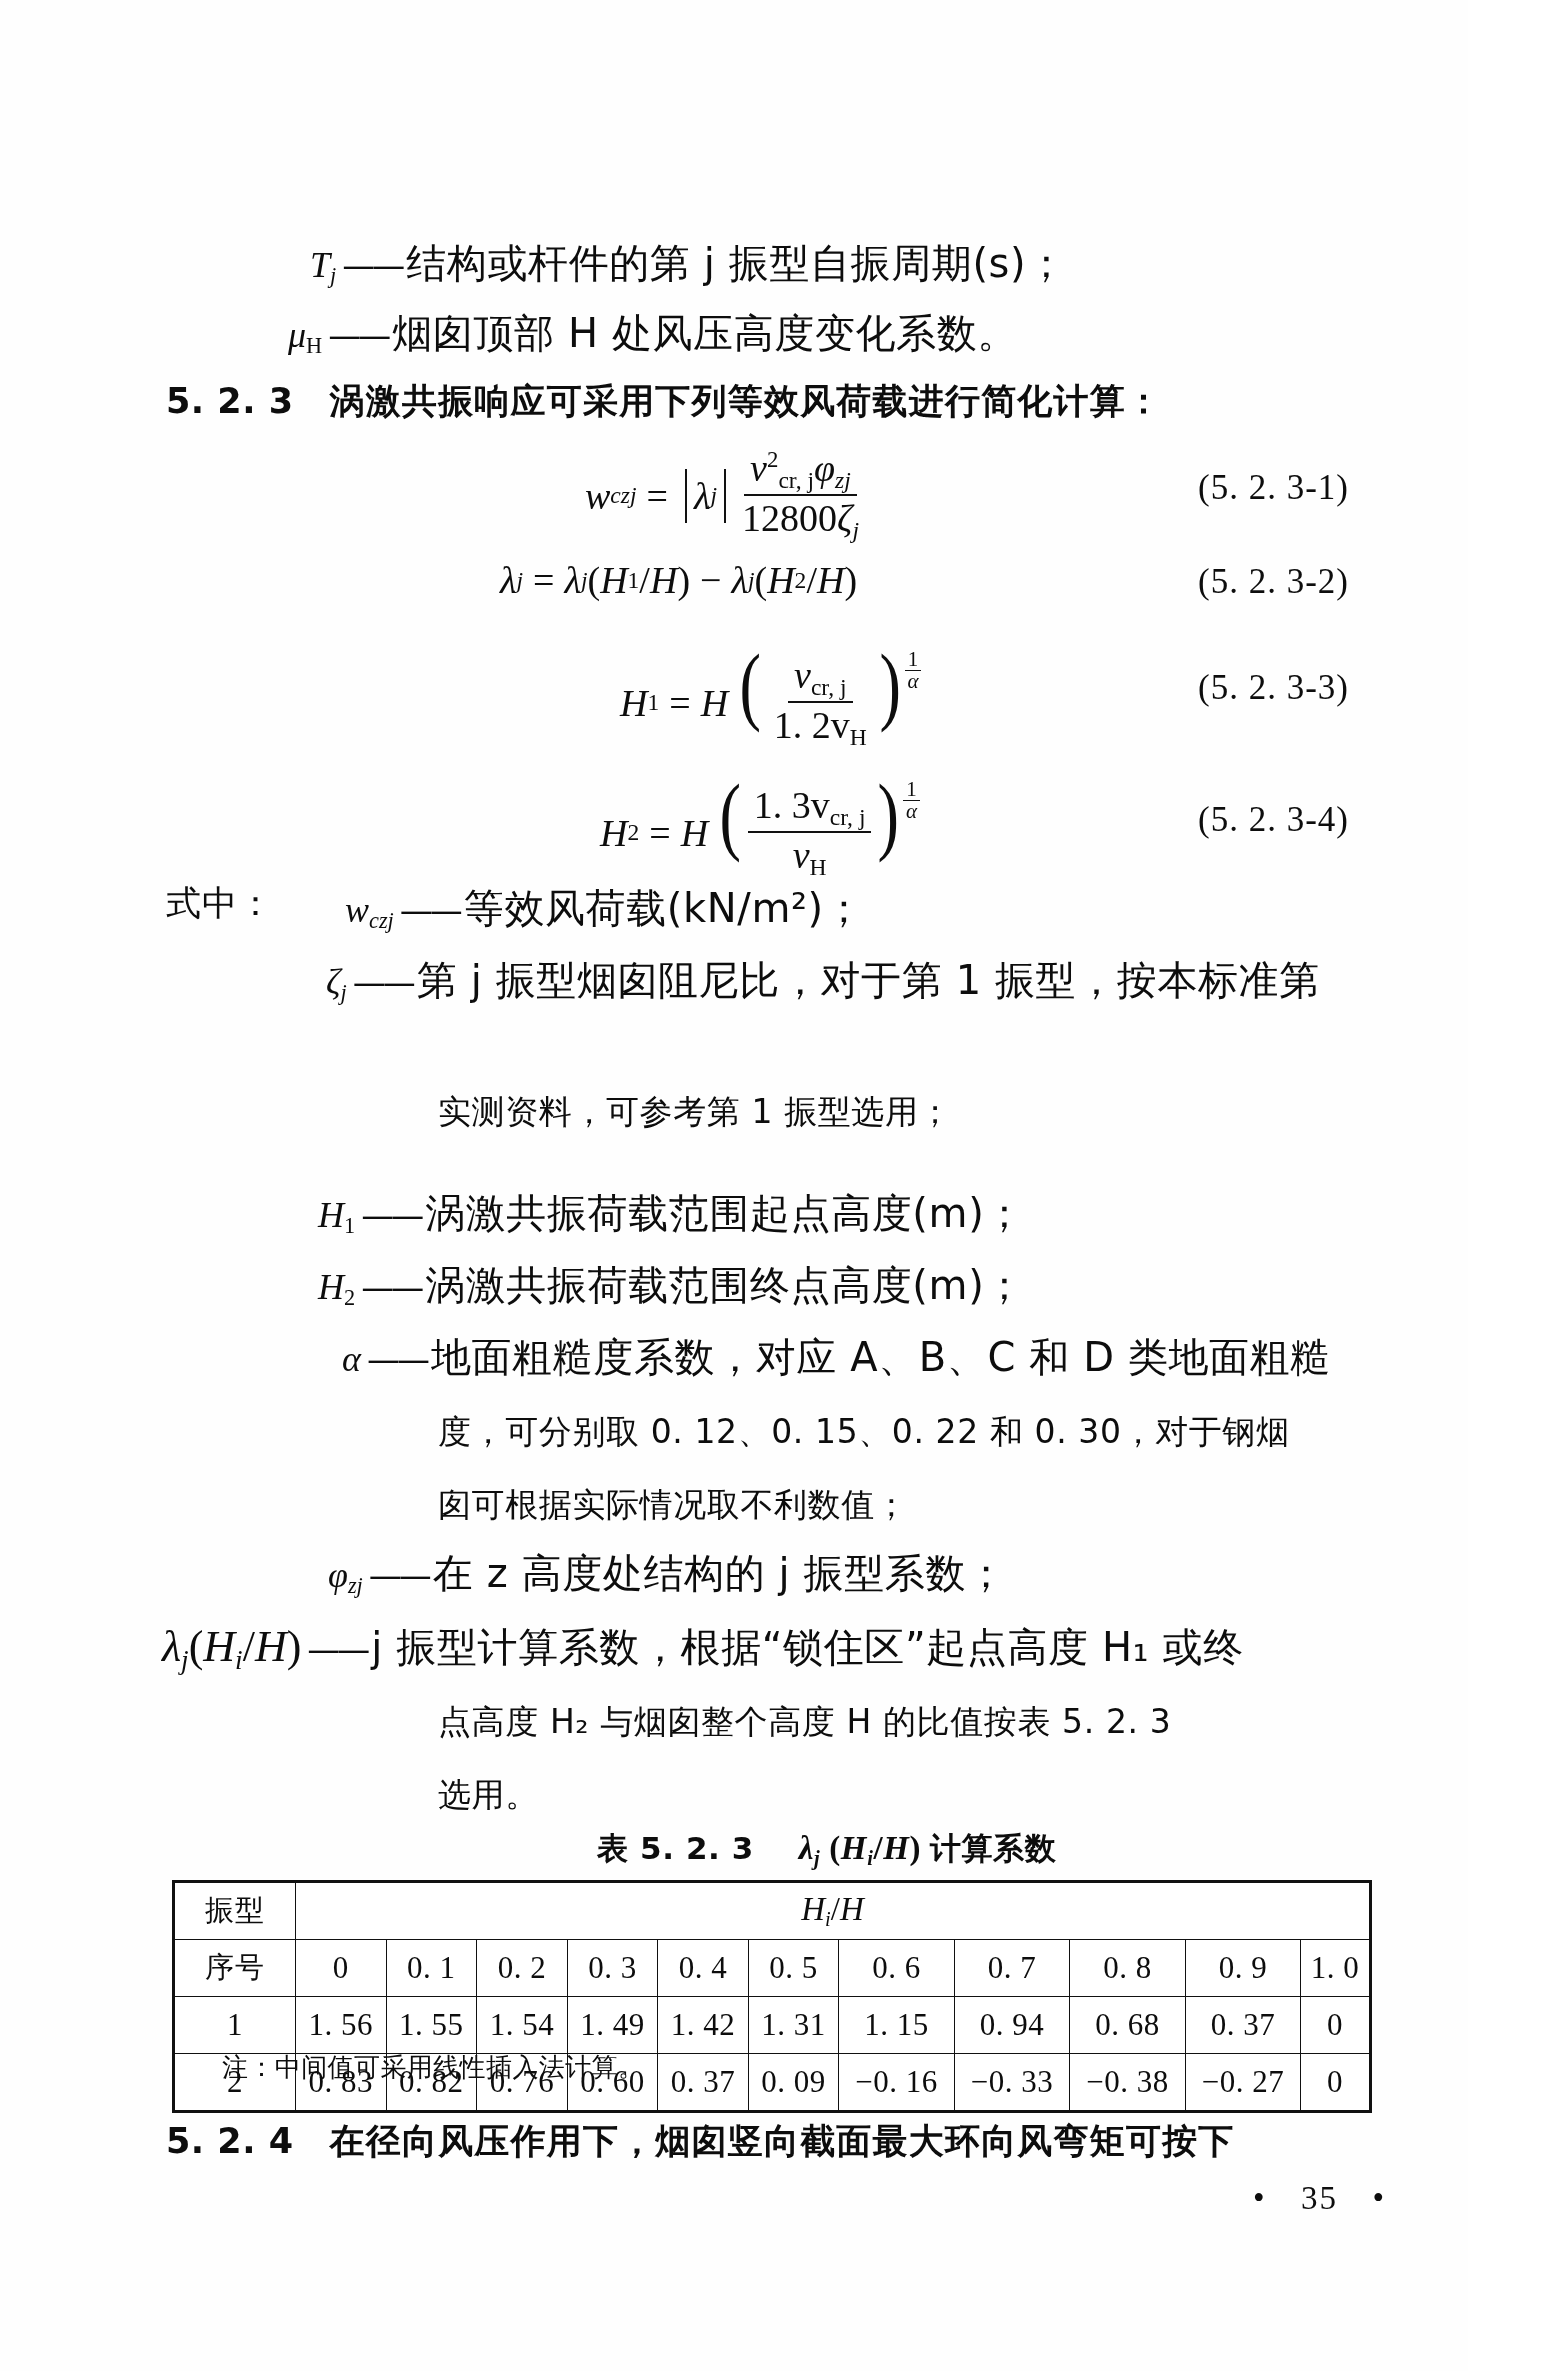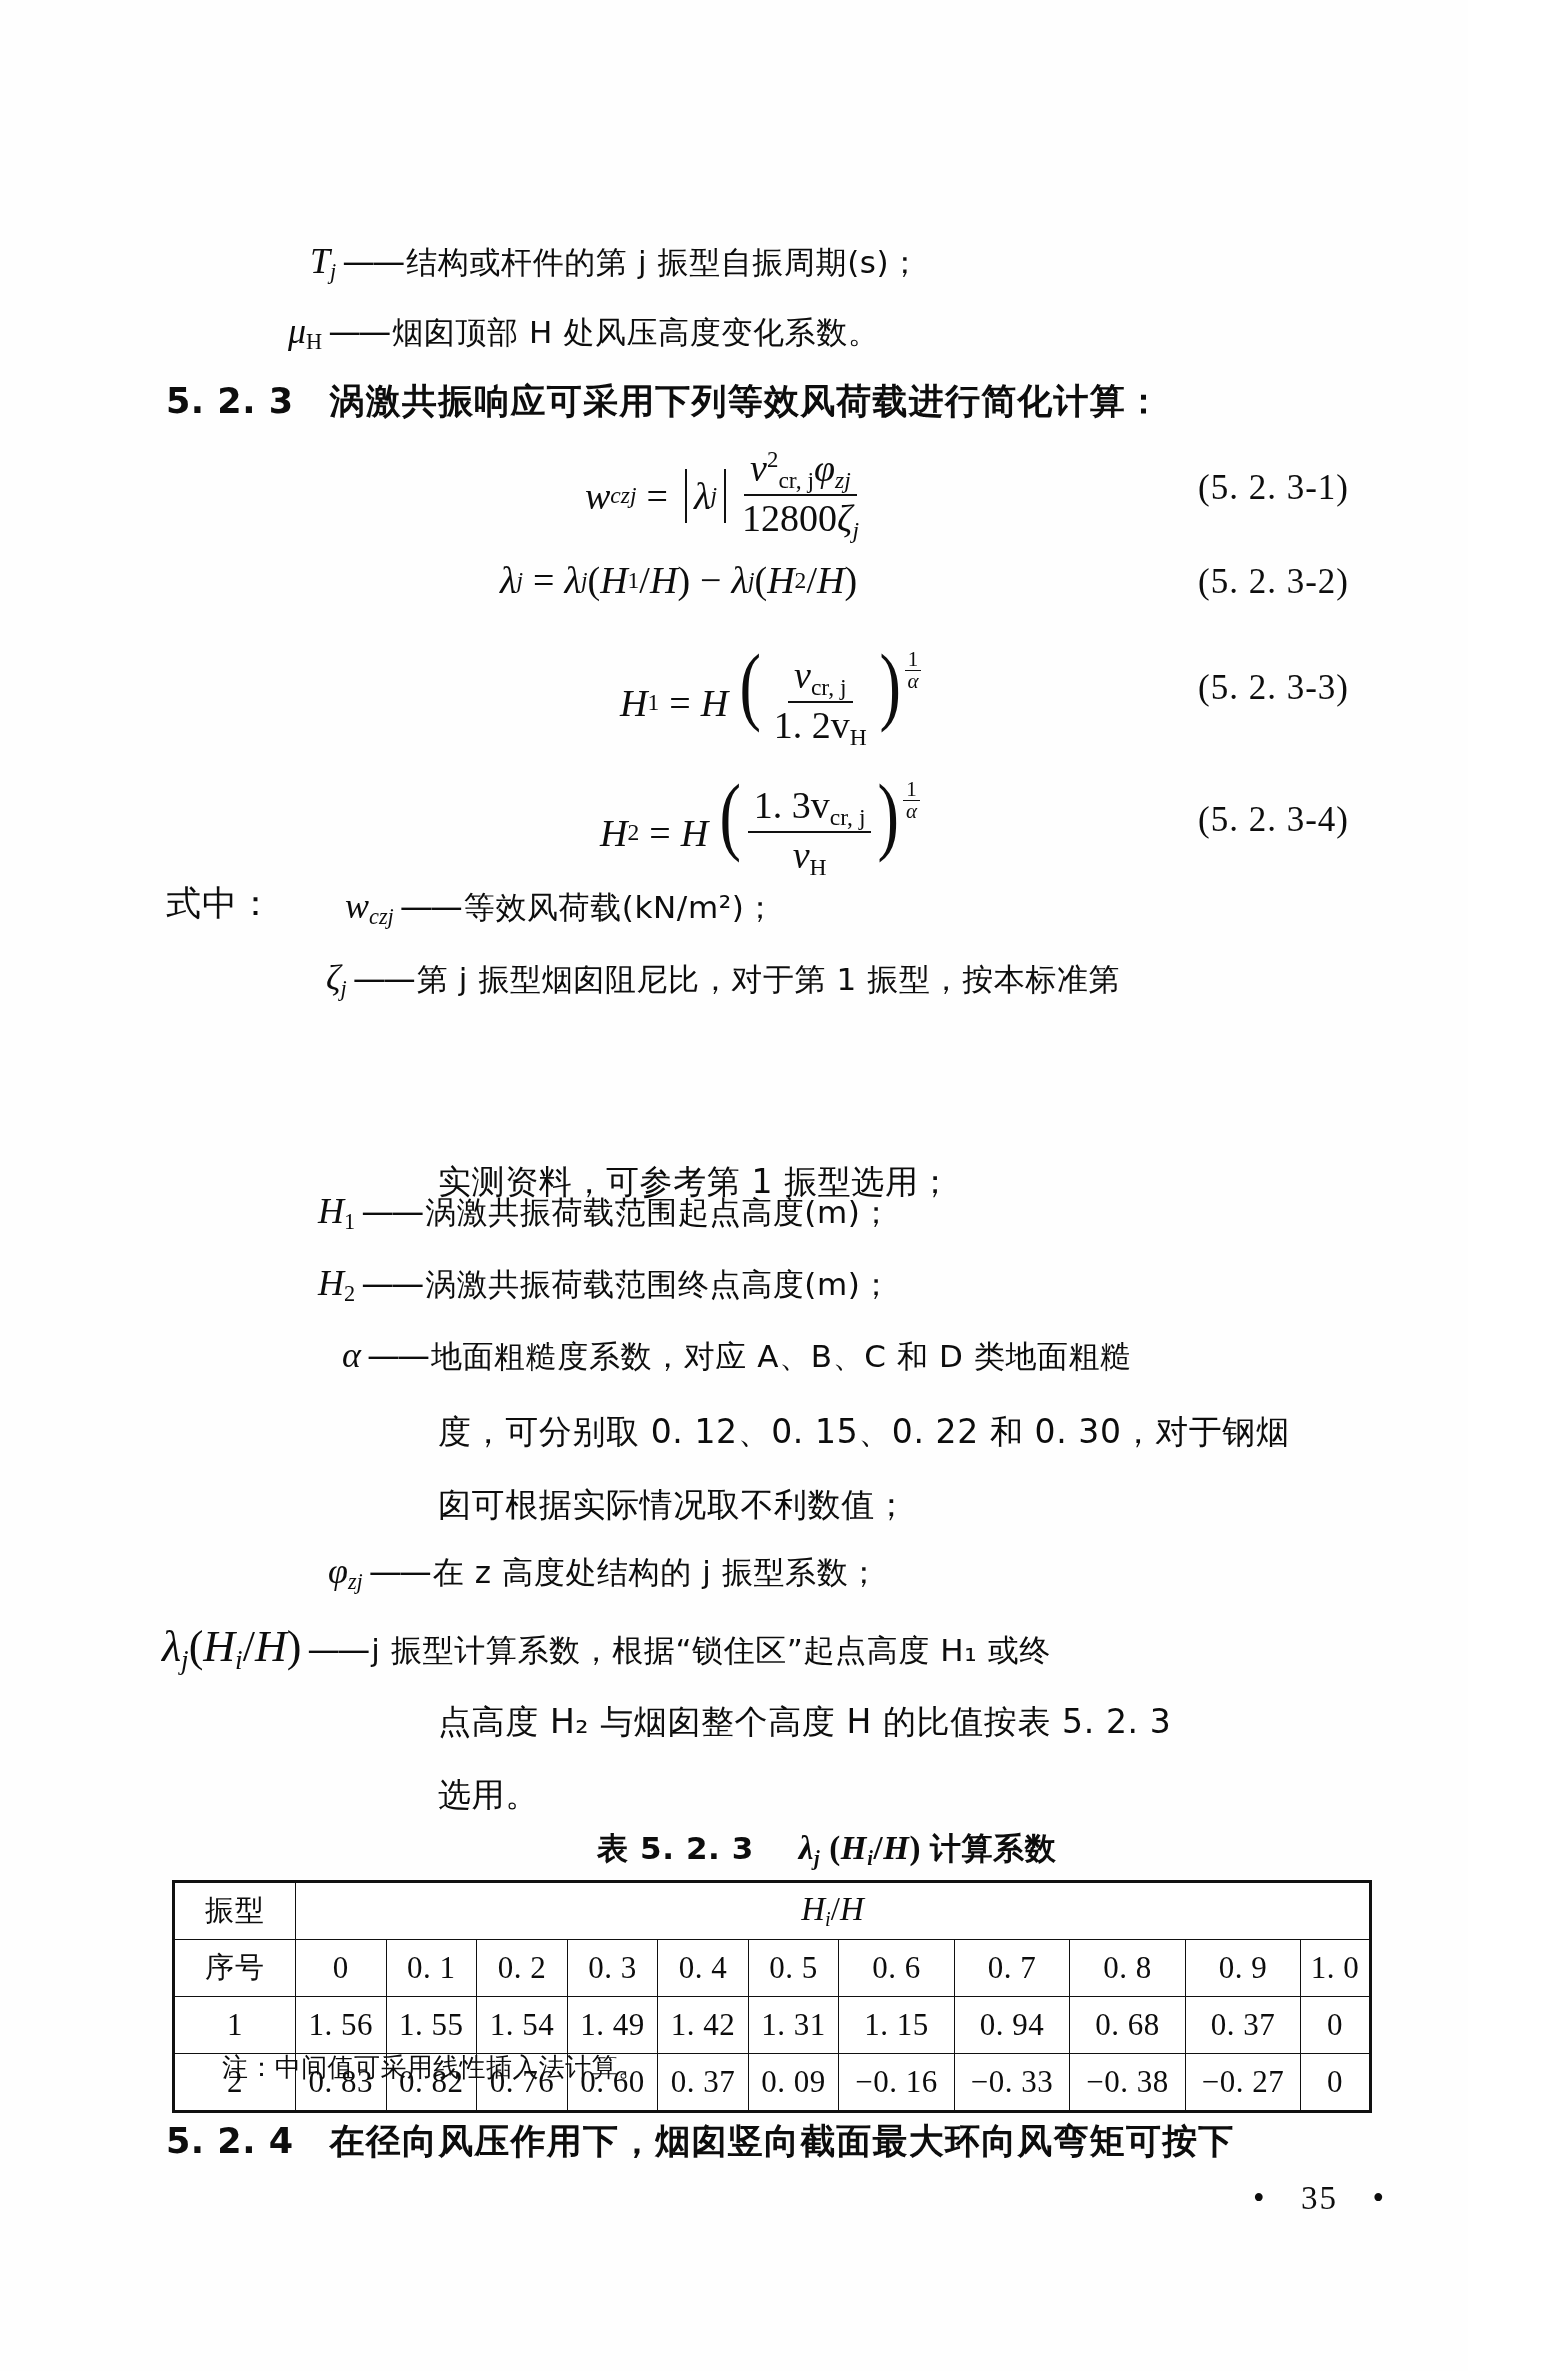--- a/index.html
+++ b/index.html
@@ -52,21 +52,21 @@
     display: inline-block;
   }
   .dash {
     font-family: "DejaVu Sans", sans-serif;
     font-size: 33px;
     letter-spacing: -3px;
     padding: 0 4px 0 6px;
   }
   .dtxt {
     font-family: "DejaVu Sans", "Liberation Sans", sans-serif;
-    font-size: 31px;
+    font-size: 40px;
     letter-spacing: 0.6px;
   }
   .cont {
     position: absolute;
     font-family: "DejaVu Sans", "Liberation Sans", sans-serif;
     font-size: 33px;
     letter-spacing: 0.6px;
     white-space: nowrap;
   }
 
@@ -332,21 +332,21 @@
     <span class="dtxt">等效风荷载(kN/m²)；</span>
   </div>
 
   <div class="defline" style="left:326px; top:960px;">
     <span class="sym">
       <span class="mi">ζ</span><span class="sb">j</span>
     </span>
     <span class="dash">——</span>
     <span class="dtxt">第 j 振型烟囱阻尼比，对于第 1 振型，按本标准第</span>
   </div>
-  <div class="cont" style="left:438px; top:1160px;">实测资料，可参考第 1 振型选用；</div>
+  <div class="cont" style="left:438px; top:1090px;">实测资料，可参考第 1 振型选用；</div>
 
   <div class="defline" style="left:318px; top:1193px;">
     <span class="sym">
       <span class="mi">H</span><span class="sb" style="font-style:normal">1</span>
     </span>
     <span class="dash">——</span>
     <span class="dtxt">涡激共振荷载范围起点高度(m)；</span>
   </div>
 
   <div class="defline" style="left:318px; top:1265px;">

